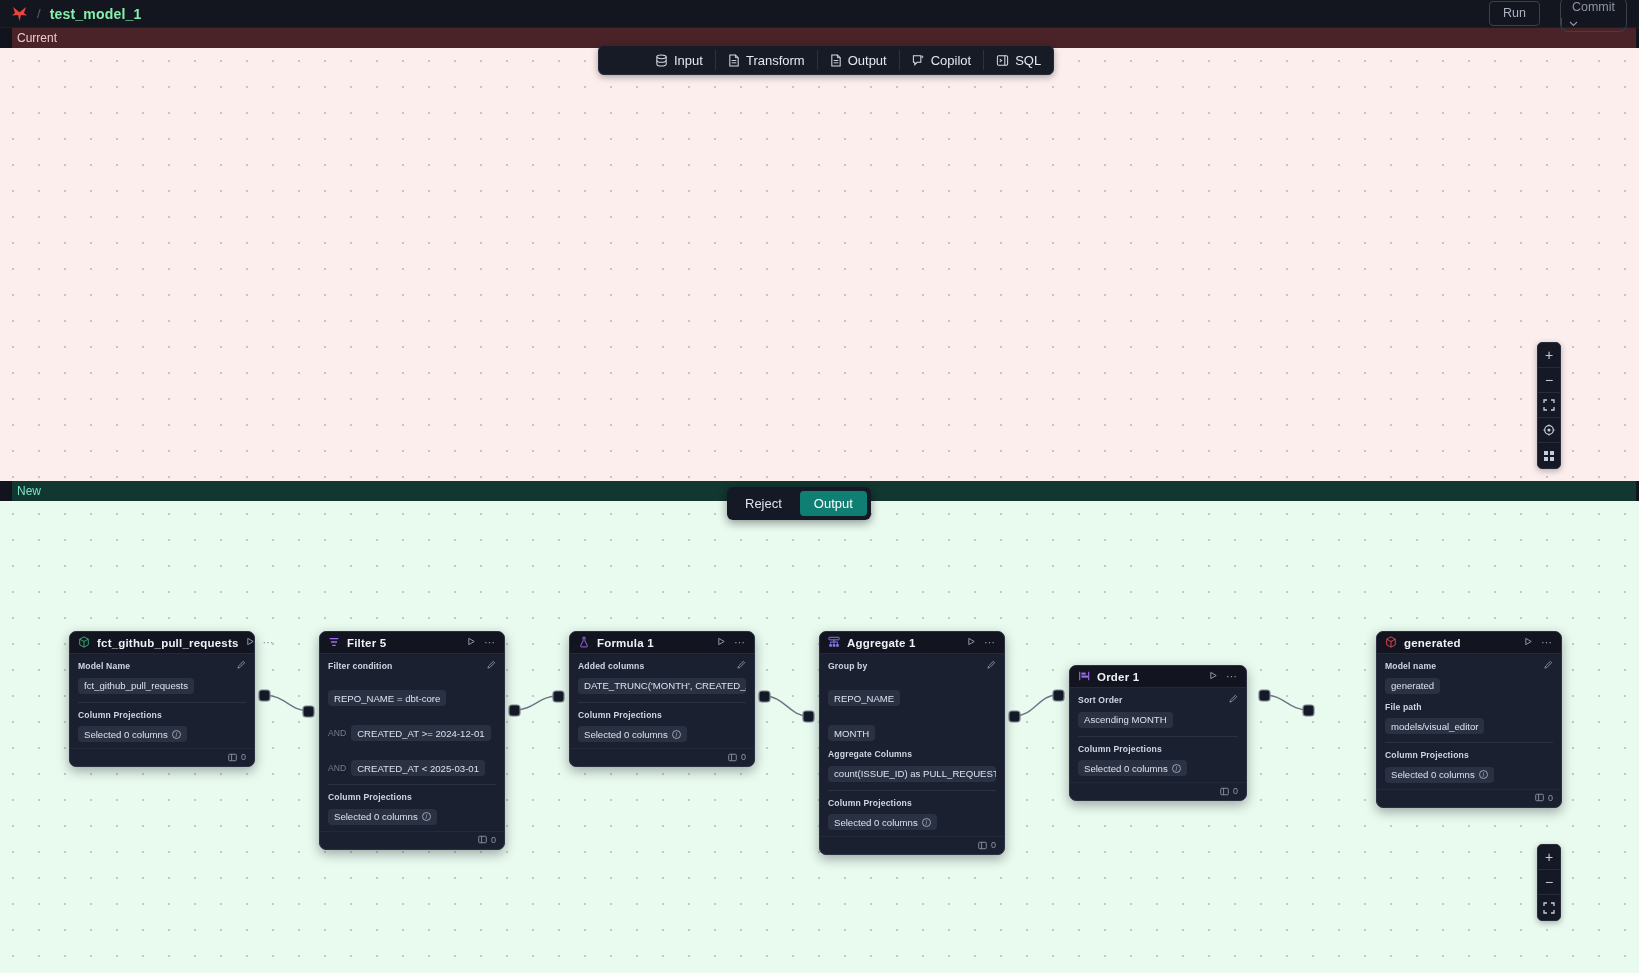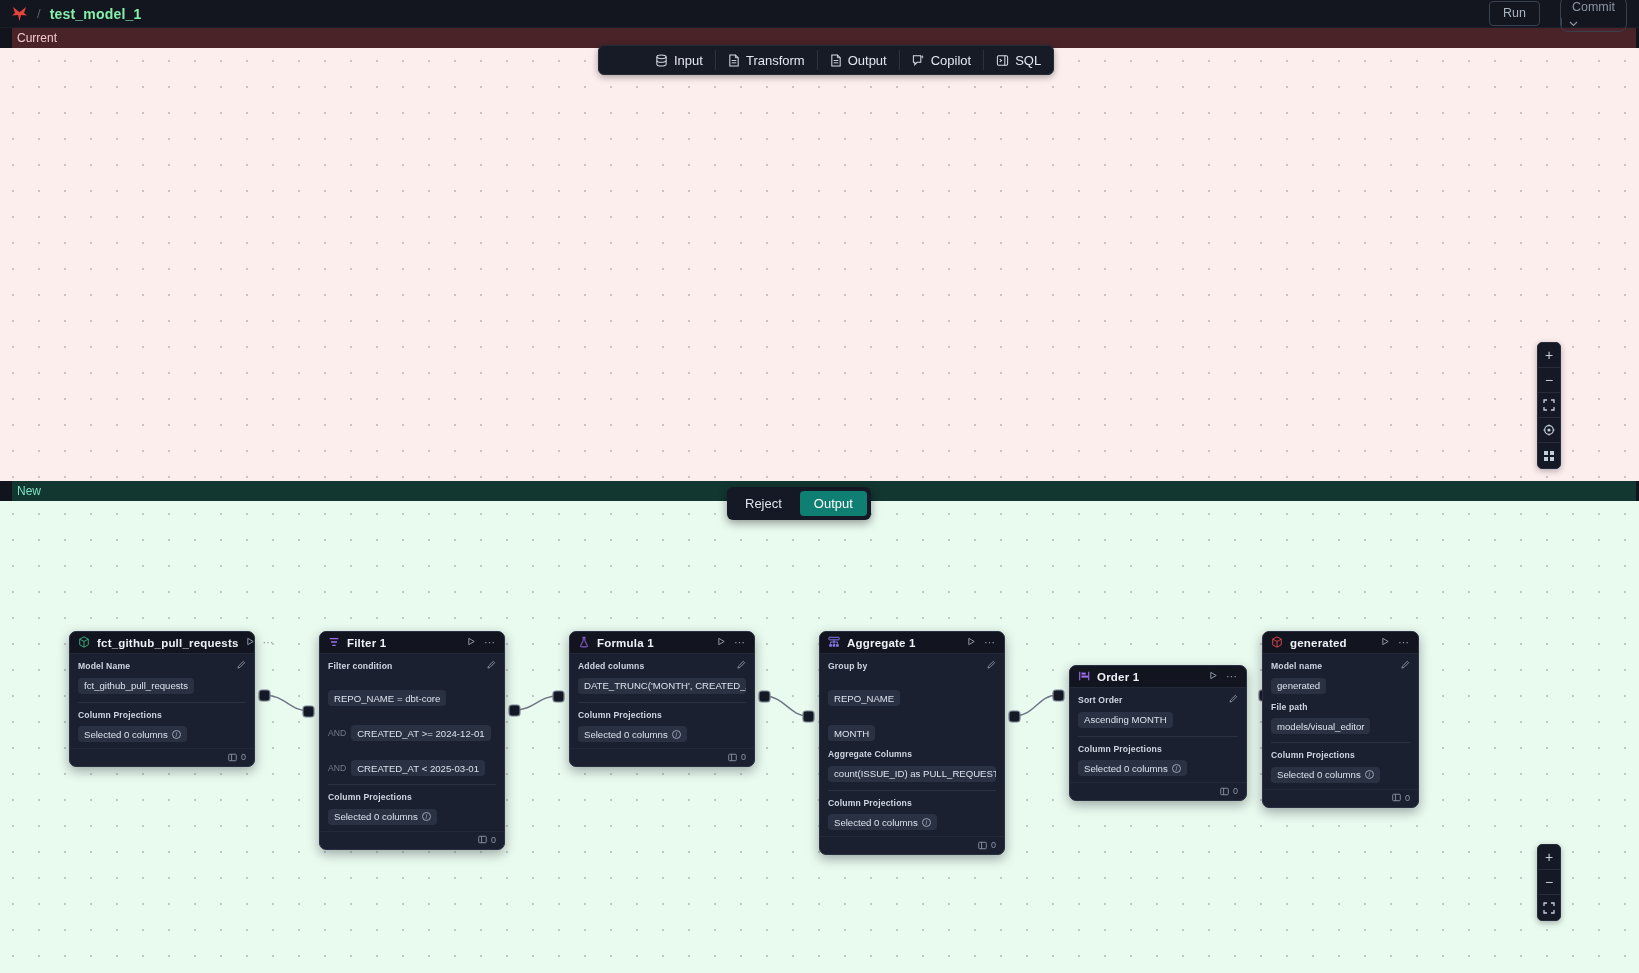--- a/index.html
+++ b/index.html
@@ -126,21 +126,21 @@
     border-top: 1px solid #232939;
   }
   .stack-ico { display:flex; }
 
   
   .node-input    { left: 69px;   top: 631px;  width: 186px; }
   .node-filter   { left: 319px;  top: 631px;  width: 186px; }
   .node-formula  { left: 569px;  top: 631px;  width: 186px; }
   .node-agg      { left: 819px;  top: 631px;  width: 186px; }
   .node-order    { left: 1069px; top: 665px;  width: 178px; }
-  .node-output   { left: 1262px; top: 631px;  width: 157px; }
+  .node-output   { left: 1376px; top: 631px;  width: 186px; }
 
   
   .edges { position: absolute; left: 0; top: 501px; width: 1639px; height: 472px; z-index: 12; pointer-events: none; }
 </style>
 </head>
 <body>
 
 <div id="app">
 
   <div class="topbar">
@@ -320,21 +320,21 @@
     </div>
   </div>
 
   <div class="node node-filter">
     <div class="node-head">
       <span>
         <svg width="12" height="12" viewBox="0 0 14 14">
             <path d="M2 3h10M3.5 7h7M5 11h4" stroke="#a06cf0" stroke-width="1.5"></path>
           </svg>
       </span>
-      <span class="node-title">Filter 1</span>
+      <span class="node-title">Filter 5</span>
       <span class="node-head-actions">
         <span class="play">
           <svg width="9" height="9" viewBox="0 0 10 10">
               <path d="M2 1.5L8 5 2 8.5z" fill="none" stroke="#8e96a8" stroke-width="1.1"></path>
             </svg>
         </span>
         <span class="dots3">⋯</span>
       </span>
     </div>
     <div class="node-body">

